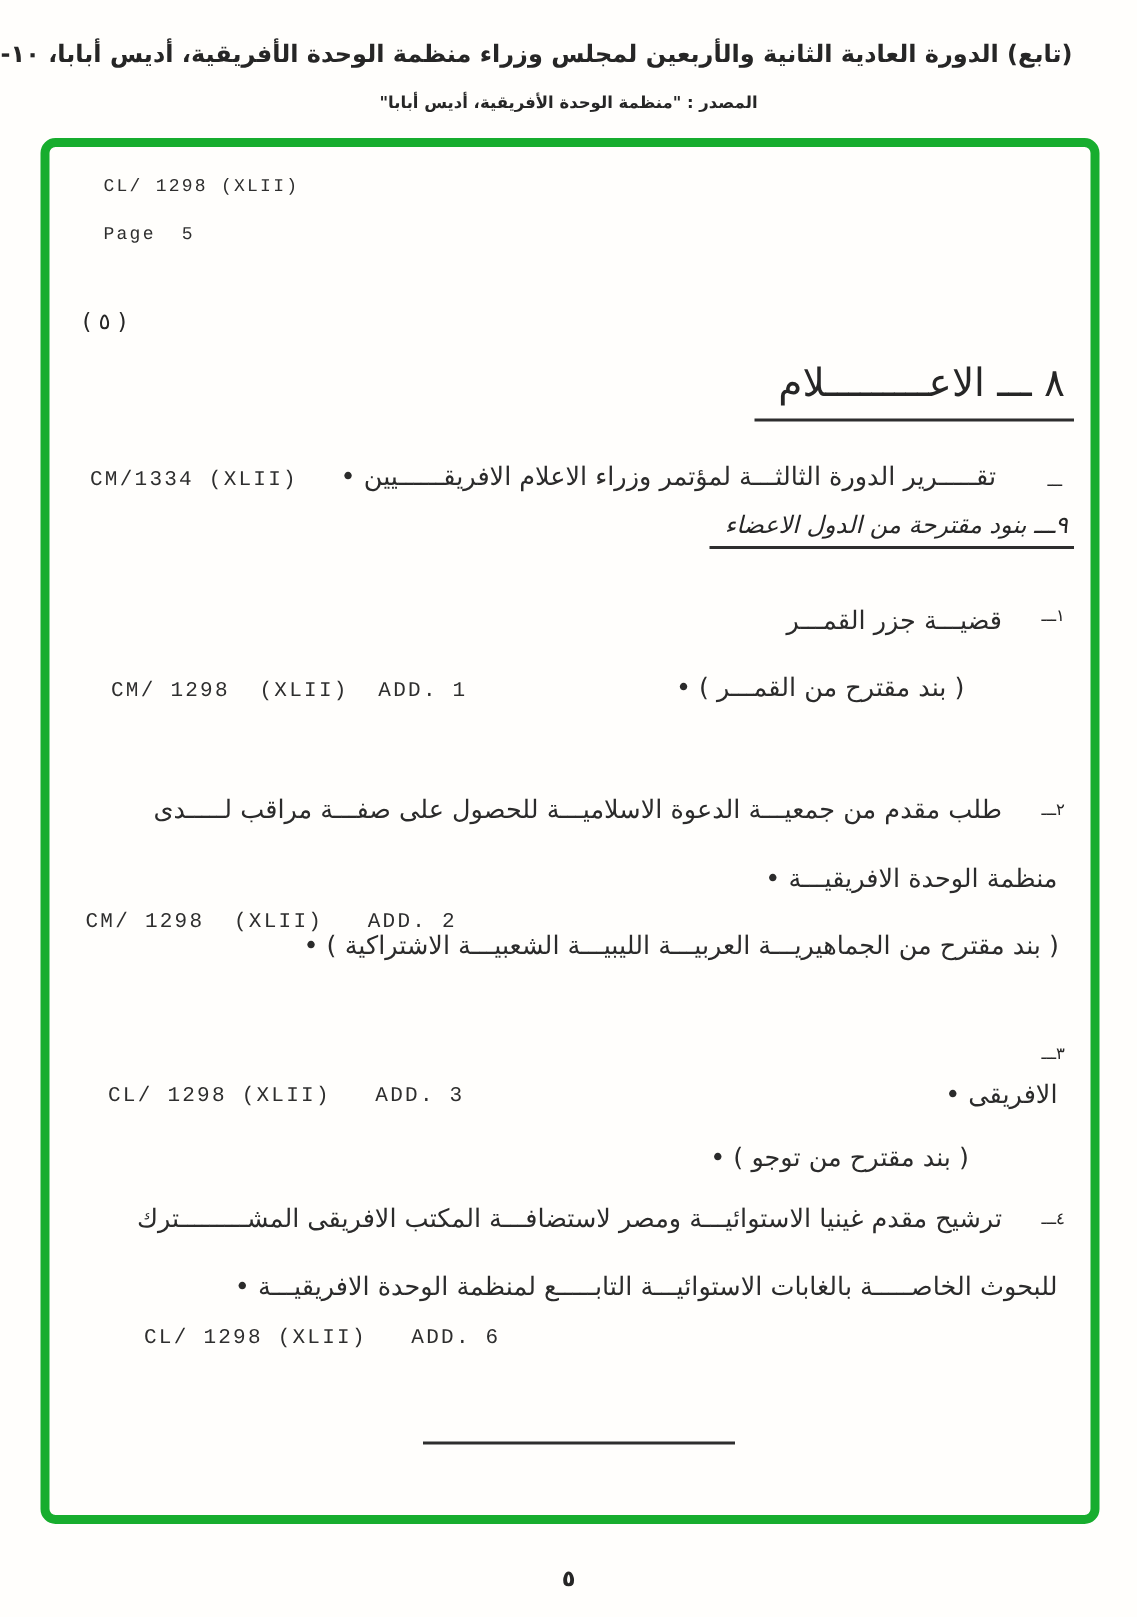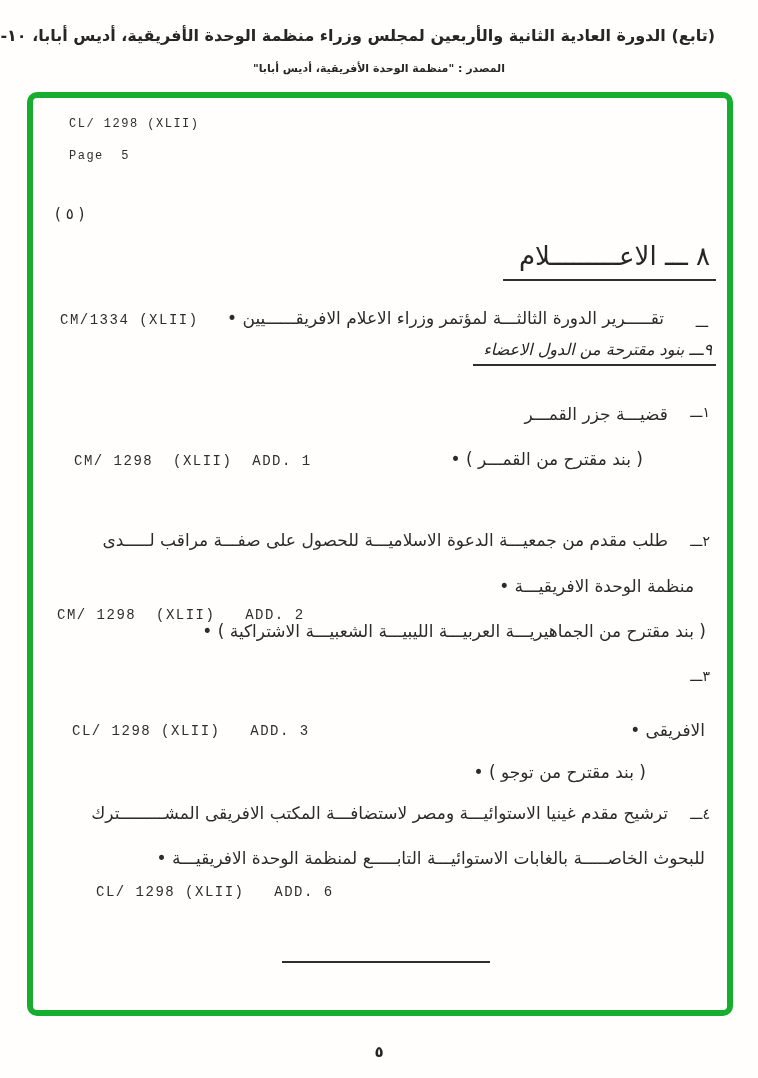--- a/index.html
+++ b/index.html
@@ -38,21 +38,21 @@
 
   .sec8 {
     top:241px; right:42px; font-size:26px; font-weight:500;
     padding:0 6px 8px 16px; border-bottom:2.5px solid #2e2e2e;
   }
   .sec9 {
     top:340px; right:42px; font-size:16px;
     padding:0 4px 5px 10px; border-bottom:2.5px solid #2e2e2e;font-style:italic;
   }
 
-  .marker { font-size:14px;text-align:center; }
+  .marker { font-size:11px;text-align:center; }
 
   .separator { left:282px; top:961px; width:208px; height:2px; background:#2e2e2e; }
   .footer-num { top:1043px; left:0; right:0; text-align:center; font-size:15px; font-weight:bold; }
 </style>
 </head>
 <body>
 
 <div class="page">
 
   <div class="abs rtl hdr1">(تابع)  الدورة العادية الثانية والأربعين لمجلس وزراء منظمة الوحدة الأفريقية، أديس أبابا، ١٠-١٦ يوليه ١٩٨٥</div>
@@ -72,25 +72,25 @@
 
   <div class="abs rtl sec9">٩ـــ    بنود مقترحة من الدول الاعضاء</div>
 
   <div class="abs rtl marker" style="right:48px; top:404px;">١ـــ</div>
   <div class="abs rtl ar" style="right:90px; top:404px;">قضيـــة جزر القمـــر</div>
   <div class="abs rtl ar" style="right:115px; top:449px;">( بند مقترح  من القمـــر ) •</div>
   <div class="abs tw" style="left:74px; top:453px;">CM/ 1298  (XLII)  ADD. 1</div>
 
   <div class="abs rtl marker" style="right:48px; top:533px;">٢ـــ</div>
   <div class="abs rtl ar" style="right:90px; top:530px;">طلب  مقدم  من جمعيـــة الدعوة الاسلاميـــة للحصول على صفـــة مراقب لـــــدى</div>
-  <div class="abs rtl ar" style="right:64px; top:576px;">منظمة الوحدة الافريقيـــة •</div>
+  <div class="abs rtl ar" style="right:53px; top:576px;">منظمة الوحدة الافريقيـــة •</div>
   <div class="abs tw" style="left:57px; top:579px;margin-top:28px;">CM/ 1298  (XLII)   ADD. 2</div>
   <div class="abs rtl ar" style="right:52px; top:621px;">( بند مقترح من الجماهيريـــة العربيـــة الليبيـــة الشعبيـــة الاشتراكية ) •</div>
 
-  <div class="abs rtl marker" style="right:48px; top:668px;margin-left:28px;">٣ـــ</div>
+  <div class="abs rtl marker" style="right:48px; top:696px;margin-left:28px;">٣ـــ</div>
   <div class="abs rtl ar" style="right:53px; top:720px;">الافريقى •</div>
   <div class="abs tw" style="left:72px; top:723px;">CL/ 1298 (XLII)   ADD. 3</div>
   <div class="abs rtl ar" style="right:112px; top:762px;">( بند مقترح  من توجو ) •</div>
 
   <div class="abs rtl marker" style="right:48px; top:806px;">٤ـــ</div>
   <div class="abs rtl ar" style="right:90px; top:803px;">ترشيح مقدم غينيا الاستوائيـــة ومصر لاستضافـــة المكتب  الافريقى المشـــــــــترك</div>
   <div class="abs rtl ar" style="right:53px; top:848px;">للبحوث الخاصـــــة بالغابات الاستوائيـــة التابـــــع  لمنظمة الوحدة الافريقيـــة •</div>
   <div class="abs tw" style="left:96px; top:884px;">CL/ 1298 (XLII)   ADD. 6</div>
 
   <div class="abs separator"></div>

